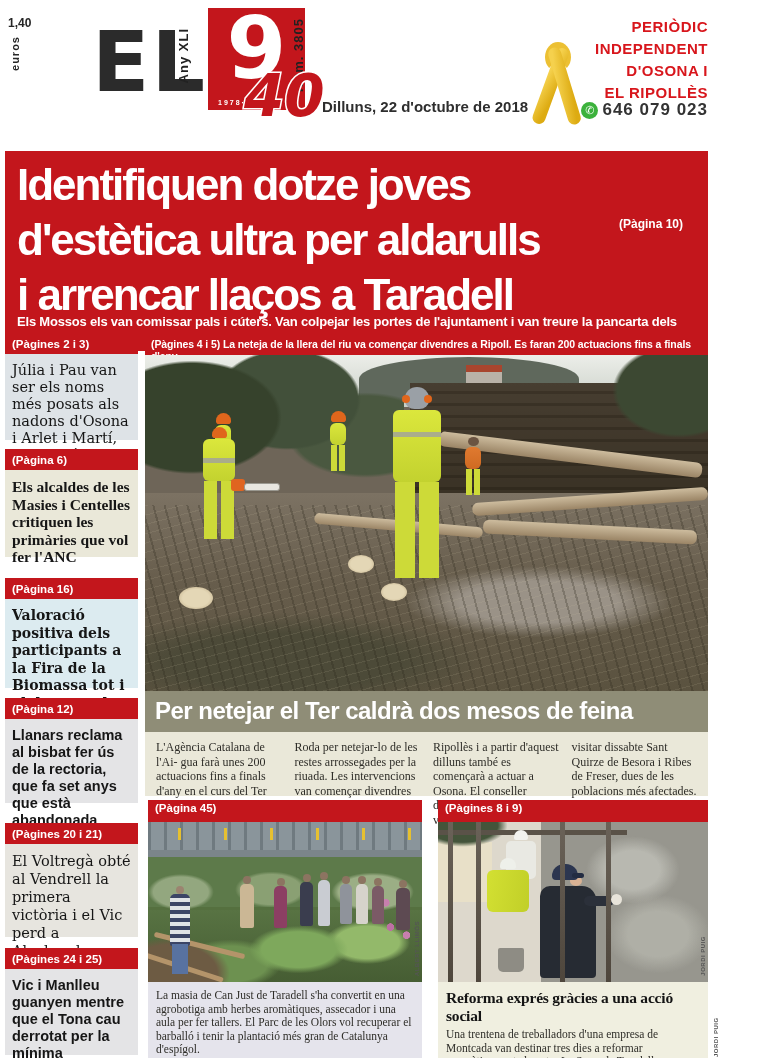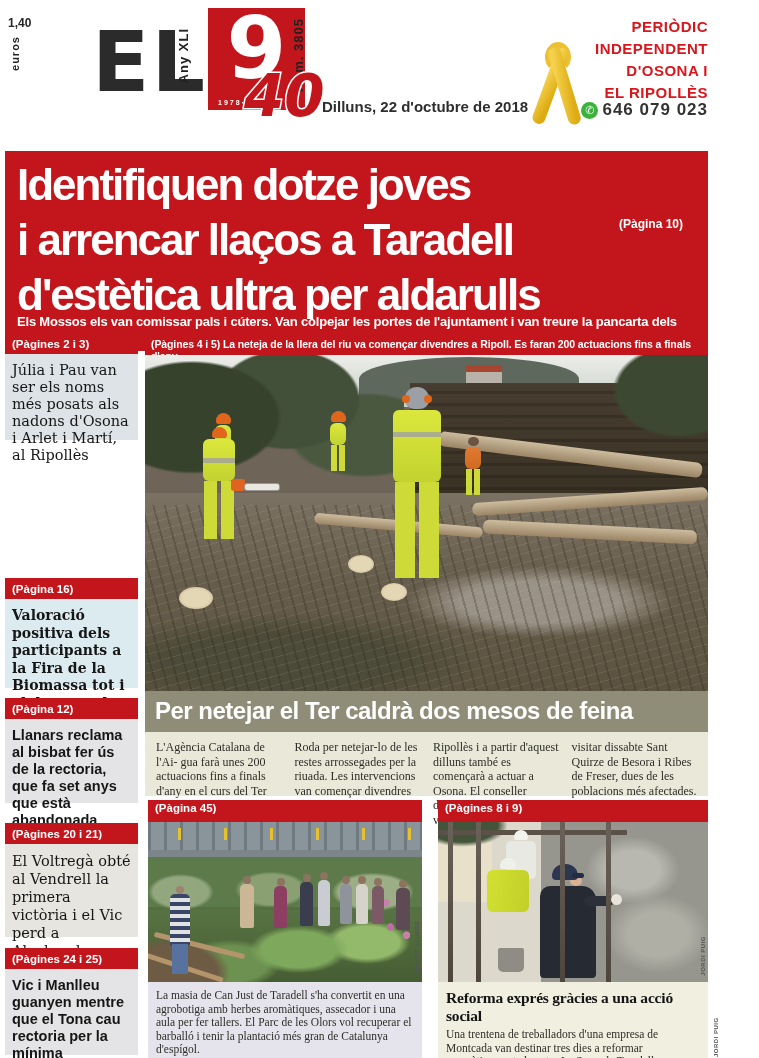--- a/index.html
+++ b/index.html
@@ -203,47 +203,51 @@
     </div>
     <div class="phone-row">
       <span class="wa-icon">✆</span>
       <span class="phone-num">646 079 023</span>
     </div>
   </header>
 
   <section class="lead">
     <h1>
       <div>Identifiquen dotze joves</div>
+      <div>d'estètica ultra per aldarulls</div>
       <div>i arrencar llaços a Taradell</div>
-      <div>d'estètica ultra per aldarulls</div>
     </h1>
     <div class="pref">(Pàgina 10)</div>
     <p class="deck">Els Mossos els van comissar pals i cúters. Van colpejar les portes de l'ajuntament i van treure la pancarta dels presos</p>
   </section>
 
   <aside class="sidebar">
     <div class="sb-item i1">
       <div class="sb-head">(Pàgines 2 i 3)</div>
       <div class="sb-body">Júlia i Pau van ser els noms més posats als nadons d'Osona i Arlet i Martí, al Ripollès</div>
     </div>
+    <div class="sb-item i2">
+      <div class="sb-head">(Pàgina 6)</div>
+      <div class="sb-body">Els alcaldes de les Masies i Centelles critiquen les primàries que vol fer l'ANC</div>
+    </div>
     <div class="sb-item i3">
       <div class="sb-head">(Pàgina 16)</div>
       <div class="sb-body">Valoració positiva dels participants a la Fira de la Biomassa tot i el descens de públic</div>
     </div>
     <div class="sb-item i4">
       <div class="sb-head">(Pàgina 12)</div>
       <div class="sb-body">Llanars reclama al bisbat fer ús de la rectoria, que fa set anys que està abandonada</div>
     </div>
     <div class="sb-item i5">
       <div class="sb-head">(Pàgines 20 i 21)</div>
       <div class="sb-body">El Voltregà obté al Vendrell la primera victòria i el Vic perd a Alcobendas</div>
     </div>
     <div class="sb-item i6">
       <div class="sb-head">(Pàgines 24 i 25)</div>
-      <div class="sb-body">Vic i Manlleu guanyen mentre que el Tona cau rectoria per la mínima</div>
+      <div class="sb-body">Vic i Manlleu guanyen mentre que el Tona cau derrotat per la mínima</div>
     </div>
   </aside>
 
   <section class="main-col">
 
     <div class="photo-caption">(Pàgines 4 i 5) La neteja de la llera del riu va començar divendres a Ripoll. Es faran 200 actuacions fins a finals d'any</div>
 
     <div class="main-photo">
       <div class="mp-sky"></div>
       <div class="mp-hill"></div>

